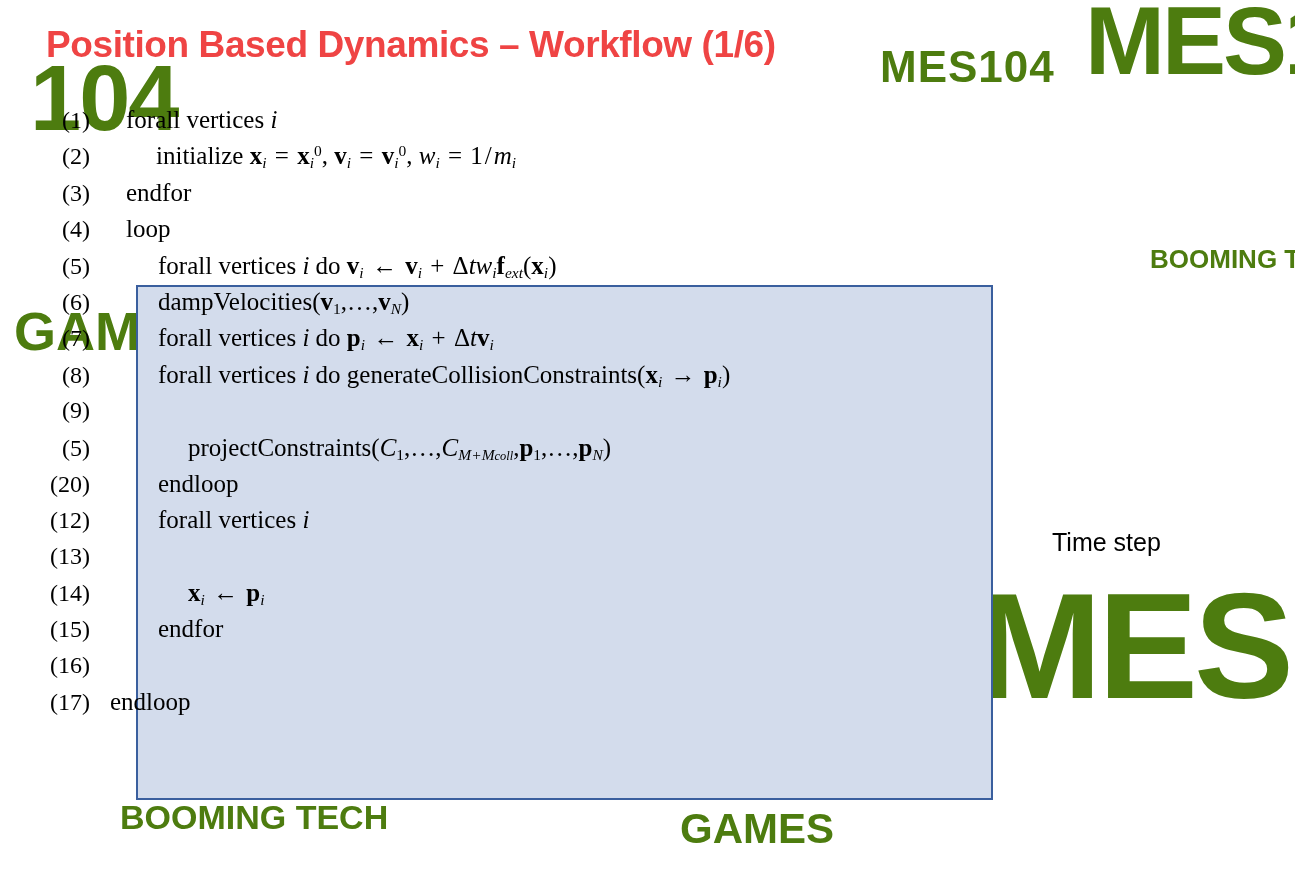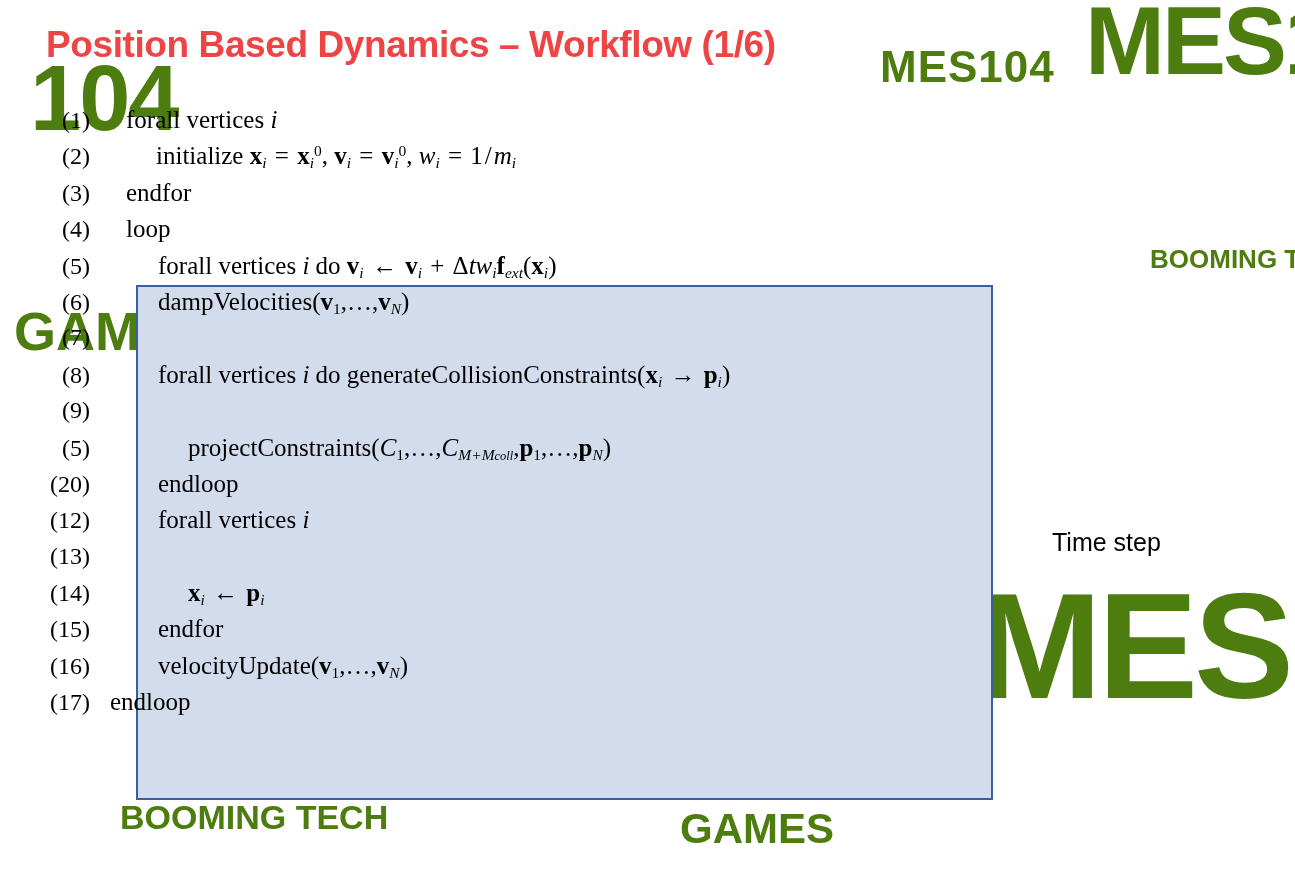--- a/index.html
+++ b/index.html
@@ -160,20 +160,21 @@
     <span class="algo-code ind2"><b class="kw">forall</b> vertices <i class="var">i</i> <b class="kw">do</b> <span class="vec">v</span><sub>i</sub> <span class="op">←</span> <span class="vec">v</span><sub>i</sub> <span class="op">+</span> <span class="nosub" style="font-style:normal">Δ</span><i class="var">t</i><i class="var">w</i><sub>i</sub><span class="vec">f</span><sub>ext</sub>(<span class="vec">x</span><sub>i</sub>)</span>
   </div>
 
   <div class="algo-row">
     <span class="algo-num">(6)</span>
     <span class="algo-code ind2">dampVelocities(<span class="vec">v</span><sub class="nosub" style="font-style:normal">1</sub>,…,<span class="vec">v</span><sub>N</sub>)</span>
   </div>
 
   <div class="algo-row">
     <span class="algo-num">(7)</span>
+    <span class="algo-code ind2"><b class="kw">forall</b> vertices <i class="var">i</i> <b class="kw">do</b> <span class="vec">p</span><sub>i</sub> <span class="op">←</span> <span class="vec">x</span><sub>i</sub> <span class="op">+</span> <span style="font-style:normal">Δ</span><i class="var">t</i><span class="vec">v</span><sub>i</sub></span>
   </div>
 
   <div class="algo-row">
     <span class="algo-num">(8)</span>
     <span class="algo-code ind2"><b class="kw">forall</b> vertices <i class="var">i</i> <b class="kw">do</b> generateCollisionConstraints(<span class="vec">x</span><sub>i</sub> <span class="op">→</span> <span class="vec">p</span><sub>i</sub>)</span>
   </div>
 
   <div class="algo-row">
     <span class="algo-num">(9)</span>
   </div>
@@ -202,21 +203,20 @@
     <span class="algo-code" style="padding-left:84px"><span class="vec">x</span><sub>i</sub> <span class="op">←</span> <span class="vec">p</span><sub>i</sub></span>
   </div>
 
   <div class="algo-row">
     <span class="algo-num">(15)</span>
     <span class="algo-code ind2"><b class="kw">endfor</b></span>
   </div>
 
   <div class="algo-row">
     <span class="algo-num">(16)</span>
-    <span class="algo-code ind2">velocityUpdate(<span class="vec">v</span><sub class="nosub" style="font-style:normal">1</sub>,…,<span class="vec">v</span><sub>N</sub>)</span>
   </div>
 
   <div class="algo-row">
     <span class="algo-num">(17)</span>
     <span class="algo-code" style="padding-left:6px"><b class="kw">endloop</b></span>
   </div>
 
 </div>
 
 <div class="time-step-label">Time step</div>

